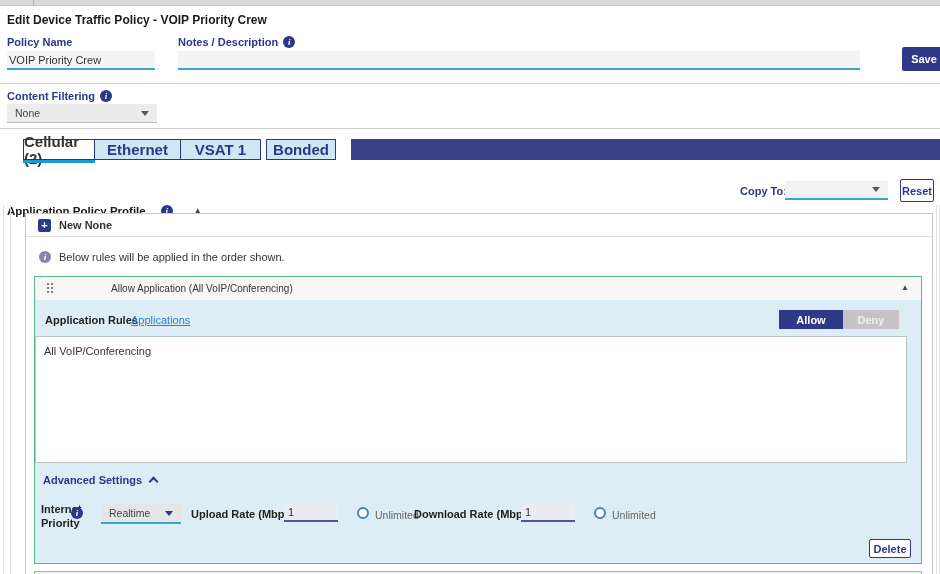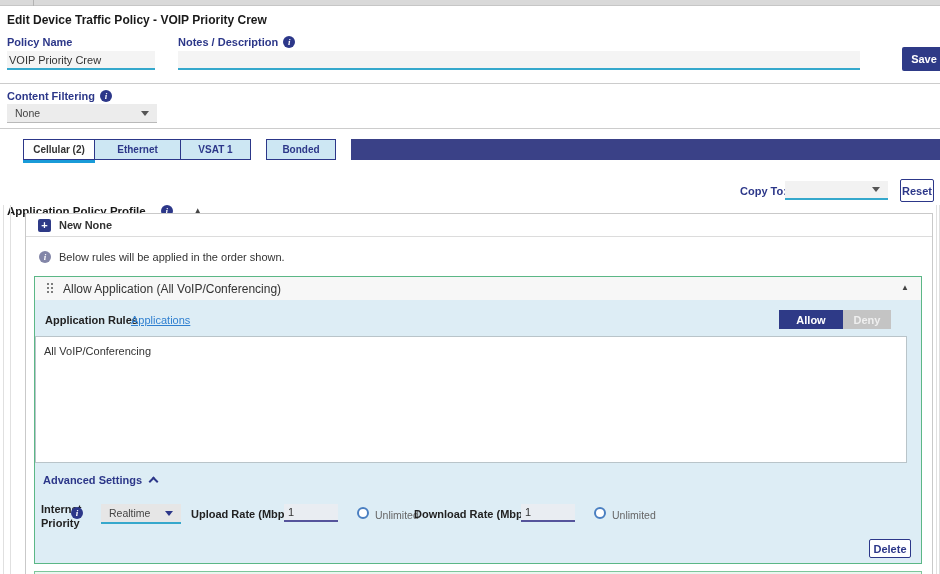--- a/index.html
+++ b/index.html
@@ -45,21 +45,21 @@
     background:#ececec; display:flex; align-items:center; justify-content:space-between;
     padding:0 8px; cursor:pointer; color:#444; font-size:10.5px;
   }
   .caret-down { width:0; height:0; border-left:4px solid transparent; border-right:4px solid transparent; border-top:5px solid #555; }
   .caret-down.navy { border-top-color:#2c3789; }
   .cf-dropdown { left:7px; top:104px; width:150px; height:19px; border-bottom:1px solid #b9b9b9; }
 
   
   .tab-fill { left:351px; top:139px; width:589px; height:21px; background:#3a4187; }
   .tab { top:139px; height:21px; border:1px solid #2c3789; display:flex; align-items:center; justify-content:center;
-         font-weight:bold; font-size:10px; color:#2c3789; background:#cde7f3; cursor:pointer; }
+         font-weight:bold; font-size:15px; color:#2c3789; background:#cde7f3; cursor:pointer; }
   .tab.active { background:#fff; color:#333; }
   .tab-underline { left:23px; top:160px; width:72px; height:3px; background:#199bd8; }
 
   .section-title { left:7px; top:205px; font-size:11.5px; font-weight:bold; color:#1a1a1a; display:flex; align-items:center; gap:15px; }
   .tri-up { font-size:8px; color:#444; cursor:pointer; line-height:1; }
 
   .copyto-label { left:740px; top:185px; }
   .copyto-dd { left:785px; top:181px; width:103px; height:19px; background:#f2f2f2; border-bottom:2px solid #35a8cc; }
   .btn-outline {
     background:#fff; border:1px solid #2c3789; color:#2c3789; font-weight:bold; font-size:11px;
@@ -78,30 +78,30 @@
                line-height:12px; text-align:center; }
   .new-rule-label { font-weight:bold; color:#333; }
   .info-row { position:absolute; left:13px; top:37px; display:flex; align-items:center; gap:8px; color:#333; }
 
   
   .rule-card { position:absolute; left:8px; top:62px; width:888px; height:288px; border:1px solid #5bb786; background:#ddedf5; }
   .rule-header { position:relative; height:23px; background:#f7f7f7; display:flex; align-items:center; padding:0 12px; gap:10px; cursor:pointer; }
   .drag-dots { width:6px; height:11px; position:relative; cursor:grab; flex:0 0 auto; }
   .drag-dots::before { content:""; position:absolute; left:0; top:0; width:2px; height:2px; border-radius:50%; background:#555;
     box-shadow:4px 0 0 #555, 0 4px 0 #555, 4px 4px 0 #555, 0 8px 0 #555, 4px 8px 0 #555; }
-  .rule-title { font-size:12px; color:#333; }
+  .rule-title { font-size:10px; color:#333;margin-left:48px; }
   .rule-collapse { position:absolute; right:12px; top:7px; }
 
   .rule-body { position:relative; height:263px; }
   .apprules-label { left:10px; top:14px; font-weight:bold; color:#222; }
   .applications-link { left:96px; top:14px; color:#2e7fd0; text-decoration:underline; cursor:pointer; }
   .toggle { left:744px; top:10px; display:flex; }
   .toggle-seg { height:19px; display:flex; align-items:center; justify-content:center; font-weight:bold; font-size:11px; cursor:pointer; }
   .toggle-allow { width:64px; background:#2e3a87; color:#fff; }
-  .toggle-deny { width:48px; background:#c4c4c4; color:#efefef; }
+  .toggle-deny { width:56px; background:#c4c4c4; color:#efefef; }
 
   .rules-textarea {
     left:0; top:36px; width:872px; height:127px; background:#fff; border:1px solid #b9c4c9;
     font-family:"Liberation Sans", sans-serif; font-size:11px; color:#333; padding:8px; resize:none; outline:none;
   }
   .advanced-row { left:8px; top:174px; display:flex; align-items:center; gap:8px; cursor:pointer; }
   .advanced-label { font-weight:bold; color:#2c3789; }
   .chev-up { width:7px; height:7px; border-left:2px solid #2c3789; border-top:2px solid #2c3789; transform:rotate(45deg); margin-top:3px; }
 
   .ip-label { left:6px; top:203px; width:50px; font-weight:bold; color:#222; line-height:1.25; }
@@ -152,21 +152,21 @@
   <div class="abs dropdown cf-dropdown">
     <span>None</span>
     <span class="caret-down"></span>
   </div>
 
   <div class="abs hr" style="top:128px;"></div>
 
   <div class="abs tab-fill"></div>
   <div class="abs tab active" style="left:23px; width:72px;">Cellular (2)</div>
   <div class="abs tab" style="left:94px; width:87px;">Ethernet</div>
-  <div class="abs tab" style="left:180px; width:71px;">VSAT 1</div>
+  <div class="abs tab" style="left:180px; width:81px;">VSAT 1</div>
   <div class="abs tab" style="left:266px; width:70px;">Bonded</div>
   <div class="abs tab-underline"></div>
 
   <div class="abs section-title">
     <span>Application Policy Profile</span>
     <span class="info-icon">i</span>
     <span class="tri-up" style="margin-left:6px;">▲</span>
   </div>
   <div class="abs field-label copyto-label">Copy To:</div>
   <div class="abs dropdown copyto-dd">

